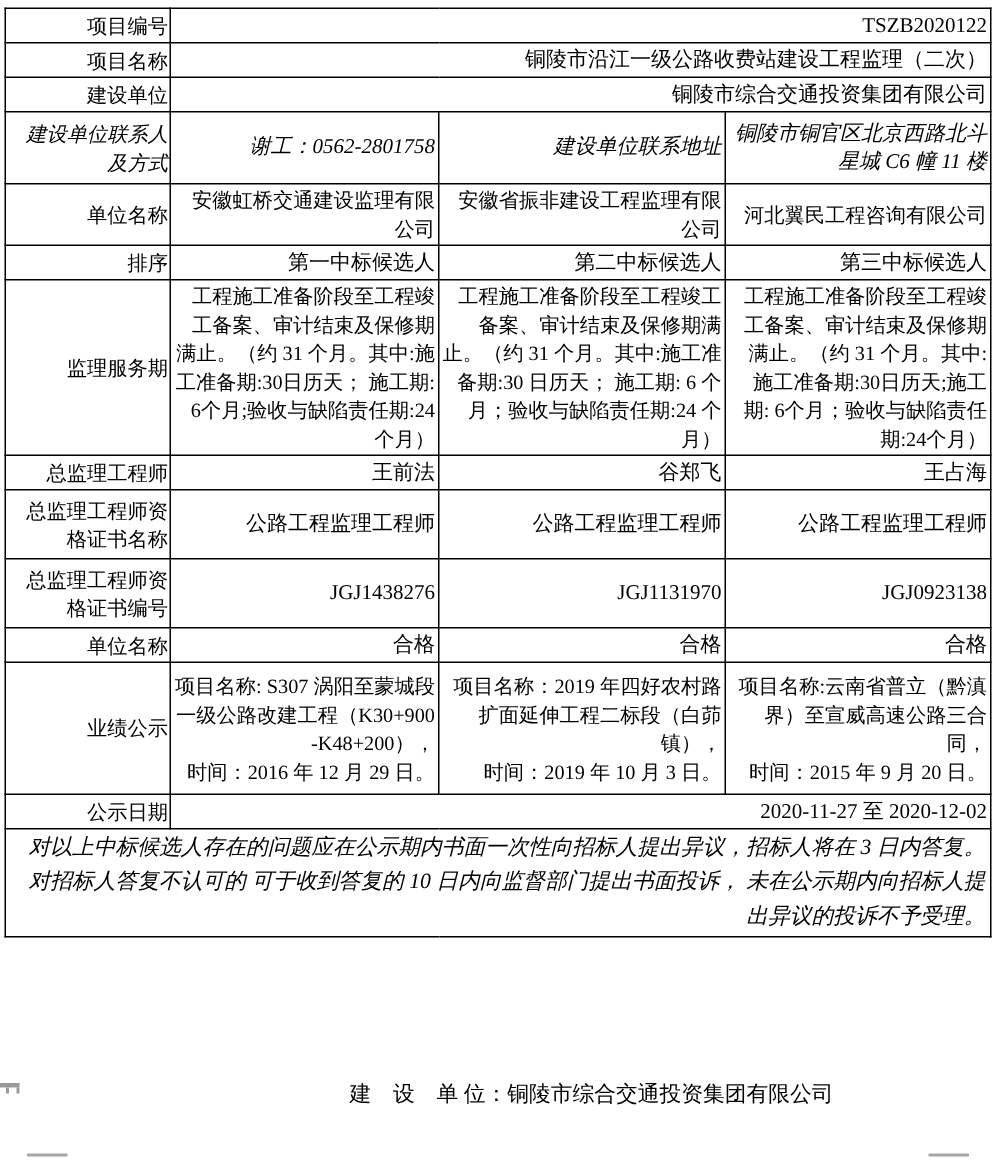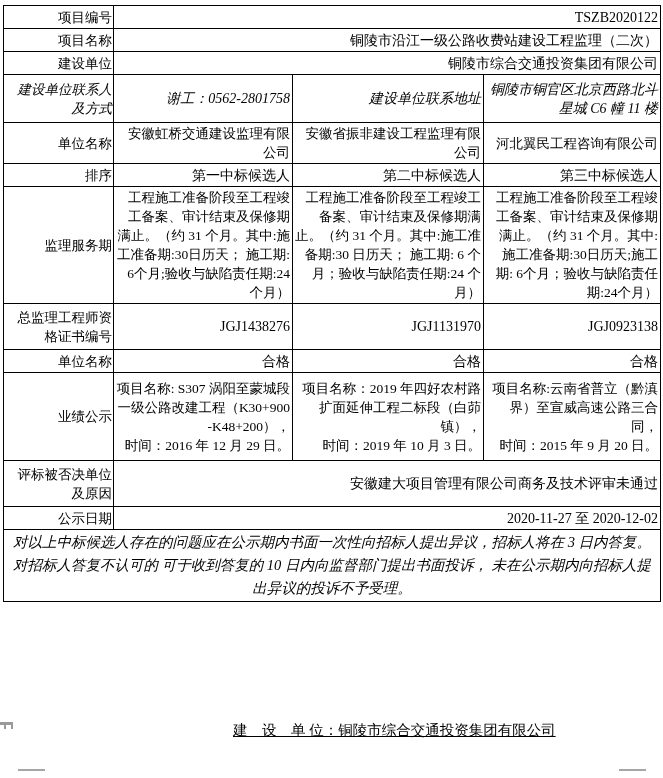--- a/index.html
+++ b/index.html
@@ -14,35 +14,35 @@
   }
   td{
     border:1px solid #000;
     text-align:right;vertical-align:middle;
     font-size:14px;line-height:19px;
     padding:1px 2px;
     word-break:break-all;
     overflow:hidden;
   }
   td.lbl{font-size:13.5px;padding:1px 1px;}
-  td.left{text-align:center;}
+  td.left{text-align:right;}
   td.pre{white-space:pre-line;font-family:Liberation Serif, serif;}
   td.small{font-size:13.5px;line-height:19px;}
   tr.h23{height:23px;}
   tr.h46{height:46px;}
   tr.h48{height:48px;font-style:italic;}
   tr.h88{height:88px;}
   tr.h98{height:98px;}
   .notice-cell{font-size:14.5px;line-height:23px;padding:1px 3px;}
   .footer{
     position:absolute;left:0;top:682px;width:663px;
     font-size:14.5px;line-height:19.5px;
     white-space:pre-wrap;
   }
-  .footer .fline{padding-left:233px;text-decoration:underline;}
+  .footer .fline{padding-left:233px;}
   .mark{position:absolute;background:#a6a6a6;}
   .handle-icon{
     position:absolute;left:0;top:722px;width:13px;height:3px;background:#9a9a9a;
   }
   .handle-icon:after{
     content:"";position:absolute;left:4px;top:3px;width:5px;height:4px;
     border-left:2px solid #9a9a9a;border-right:2px solid #9a9a9a;
   }
 </style>
 </head>
@@ -96,21 +96,33 @@
 
 
 
   <tr class="h98">
     <td class="lbl">监理服务期</td>
     <td class="small">工程施工准备阶段至工程竣工备案、审计结束及保修期满止。（约 31 个月。其中:施工准备期:30日历天； 施工期: 6个月;验收与缺陷责任期:24个月）</td>
     <td class="small">工程施工准备阶段至工程竣工备案、审计结束及保修期满止。（约 31 个月。其中:施工准备期:30 日历天； 施工期: 6 个月；验收与缺陷责任期:24 个月）</td>
     <td class="small">工程施工准备阶段至工程竣工备案、审计结束及保修期满止。（约 31 个月。其中:施工准备期:30日历天;施工期: 6个月；验收与缺陷责任期:24个月）</td>
   </tr>
 
+  <tr class="h23">
+    <td class="lbl">总监理工程师</td>
+    <td>王前法</td>
+    <td>谷郑飞</td>
+    <td>王占海</td>
+  </tr>
 
+  <tr class="h46">
+    <td class="lbl">总监理工程师资格证书名称</td>
+    <td>公路工程监理工程师</td>
+    <td>公路工程监理工程师</td>
+    <td>公路工程监理工程师</td>
+  </tr>
 
   <tr class="h46">
     <td class="lbl">总监理工程师资格证书编号</td>
     <td>JGJ1438276</td>
     <td>JGJ1131970</td>
     <td>JGJ0923138</td>
   </tr>
 
   <tr class="h23">
     <td class="lbl">单位名称</td>
@@ -122,24 +134,20 @@
   <tr class="h88">
     <td class="lbl">业绩公示</td>
     <td class="small pre">项目名称: S307 涡阳至蒙城段一级公路改建工程（K30+900-K48+200），
 时间：2016 年 12 月 29 日。</td>
     <td class="small pre">项目名称：2019 年四好农村路扩面延伸工程二标段（白茆镇），
 时间：2019 年 10 月 3 日。</td>
     <td class="small pre">项目名称:云南省普立（黔滇界）至宣威高速公路三合同，
 时间：2015 年 9 月 20 日。</td>
   </tr>
 
-  <tr class="h46">
-    <td class="lbl">评标被否决单位及原因</td>
-    <td colspan="3">安徽建大项目管理有限公司商务及技术评审未通过</td>
-  </tr>
 
   <tr class="h23">
     <td class="lbl">公示日期</td>
     <td colspan="3">2020-11-27 至 2020-12-02</td>
   </tr>
 
 
   <tr class="h48">
     <td colspan="4" class="left notice-cell">对以上中标候选人存在的问题应在公示期内书面一次性向招标人提出异议，招标人将在 3 日内答复。对招标人答复不认可的 可于收到答复的 10 日内向监督部门提出书面投诉， 未在公示期内向招标人提出异议的投诉不予受理。</td>
   </tr>

